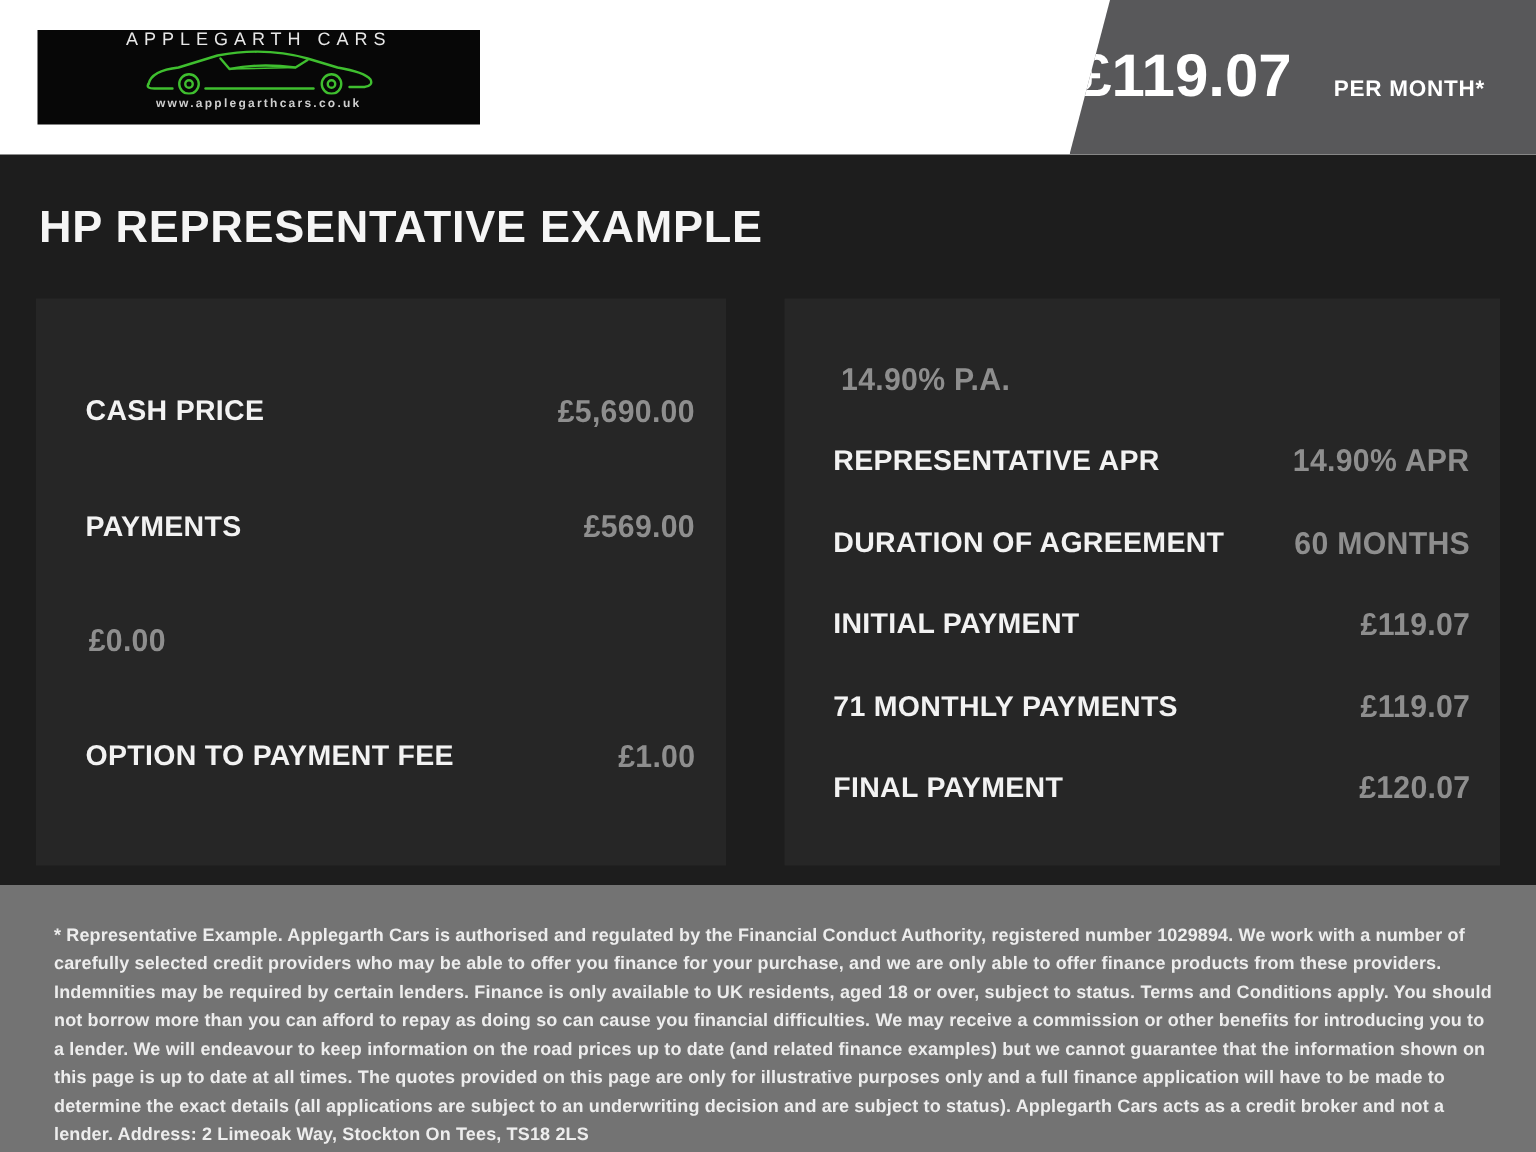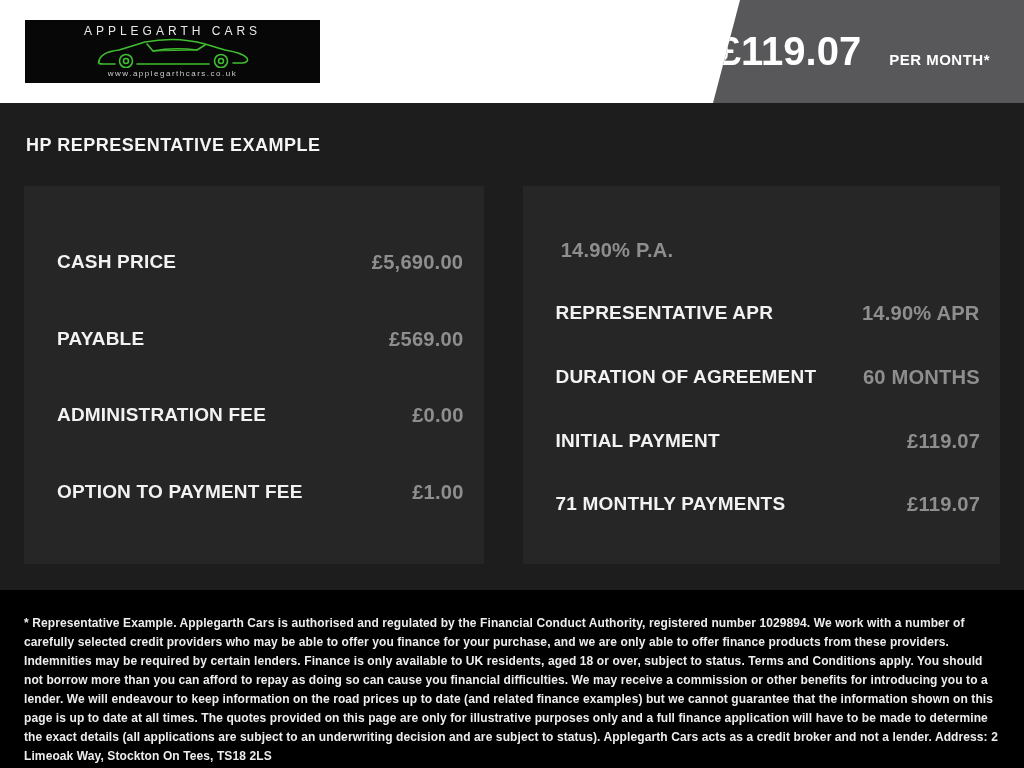--- a/index.html
+++ b/index.html
@@ -19,38 +19,38 @@
   .logo-box {
     position: absolute;
     left: 25px;
     top: 20px;
     width: 295px;
     height: 63px;
     background: #070707;
     display: flex;
     flex-direction: column;
     align-items: center;
-    justify-content: center;
     overflow: hidden;
   }
   .logo-title {
     color: #e8e8e8;
     font-size: 12px;
     letter-spacing: 4px;
     font-weight: 400;
     line-height: 12px;
     white-space: nowrap;
   }
   .logo-car { margin: 1px 0; display: block; }
   .logo-url {
     color: #cfcfcf;
     font-size: 8px;
     letter-spacing: 1.5px;
     line-height: 9px;
     white-space: nowrap;
+    font-weight: bold;
   }
   .price-flag {
     position: absolute;
     right: 0;
     top: 0;
     width: 311px;
     height: 103px;
     background: #58585a;
     -webkit-clip-path: polygon(27px 0, 100% 0, 100% 100%, 0 100%);
     clip-path: polygon(27px 0, 100% 0, 100% 100%, 0 100%);
@@ -75,21 +75,21 @@
 
   
   .main {
     width: 1024px;
     height: 487px;
     background: #1d1d1d;
     padding: 0 24px;
   }
   .page-title {
     color: #f5f5f5;
-    font-size: 18px;
+    font-size: 30px;
     font-weight: 700;
     letter-spacing: 0.5px;
     padding-top: 32px;
     padding-left: 2px;
   }
   .panels {
     display: flex;
     gap: 39px;
     margin-top: 30px;
   }
@@ -122,22 +122,22 @@
     letter-spacing: 0.2px;
     white-space: nowrap;
     transform: scaleX(0.96);
     transform-origin: right center;
   }
 
   
   .disclaimer-section {
     width: 1024px;
     height: 178px;
-    background: #000000;
-    padding: 24px 26px 0 24px;
+    background: #737373;
+    padding: 24px 26px 0 36px;
   }
   .disclaimer-text {
     color: #ededed;
     font-size: 12px;
     font-weight: 700;
     line-height: 19px;
     letter-spacing: 0.1px;
   }
 </style>
 </head>
@@ -170,25 +170,24 @@
 <div class="main">
   <div class="page-title">HP REPRESENTATIVE EXAMPLE</div>
   <div class="panels">
 
     <div class="panel panel-left">
       <div class="row">
         <span class="row-label">CASH PRICE</span>
         <span class="row-value">£5,690.00</span>
       </div>
       <div class="row">
-        <span class="row-label">PAYABLE</span>
+        <span class="row-label">PAYMENTS</span>
         <span class="row-value">£569.00</span>
       </div>
       <div class="row">
-        <span class="row-label">ADMINISTRATION FEE</span>
         <span class="row-value">£0.00</span>
       </div>
       <div class="row">
         <span class="row-label">OPTION TO PAYMENT FEE</span>
         <span class="row-value">£1.00</span>
       </div>
     </div>
 
     <div class="panel panel-right">
       <div class="row">
@@ -202,20 +201,24 @@
         <span class="row-label">DURATION OF AGREEMENT</span>
         <span class="row-value">60 MONTHS</span>
       </div>
       <div class="row">
         <span class="row-label">INITIAL PAYMENT</span>
         <span class="row-value">£119.07</span>
       </div>
       <div class="row">
         <span class="row-label">71 MONTHLY PAYMENTS</span>
         <span class="row-value">£119.07</span>
+      </div>
+      <div class="row">
+        <span class="row-label">FINAL PAYMENT</span>
+        <span class="row-value">£120.07</span>
       </div>
     </div>
 
   </div>
 </div>
 
 <div class="disclaimer-section">
   <p class="disclaimer-text">* Representative Example. Applegarth Cars is authorised and regulated by the Financial Conduct Authority, registered number 1029894. We work with a number of carefully selected credit providers who may be able to offer you finance for your purchase, and we are only able to offer finance products from these providers. Indemnities may be required by certain lenders. Finance is only available to UK residents, aged 18 or over, subject to status. Terms and Conditions apply. You should not borrow more than you can afford to repay as doing so can cause you financial difficulties. We may receive a commission or other benefits for introducing you to a lender. We will endeavour to keep information on the road prices up to date (and related finance examples) but we cannot guarantee that the information shown on this page is up to date at all times. The quotes provided on this page are only for illustrative purposes only and a full finance application will have to be made to determine the exact details (all applications are subject to an underwriting decision and are subject to status). Applegarth Cars acts as a credit broker and not a lender. Address: 2 Limeoak Way, Stockton On Tees, TS18 2LS</p>
 </div>
 

